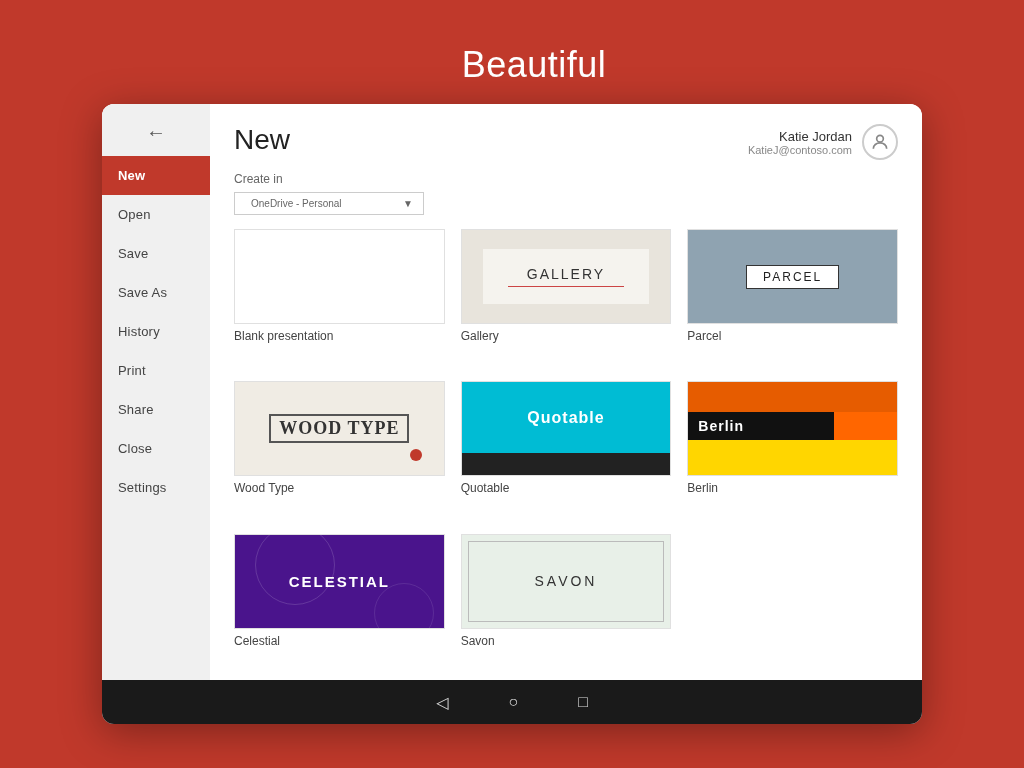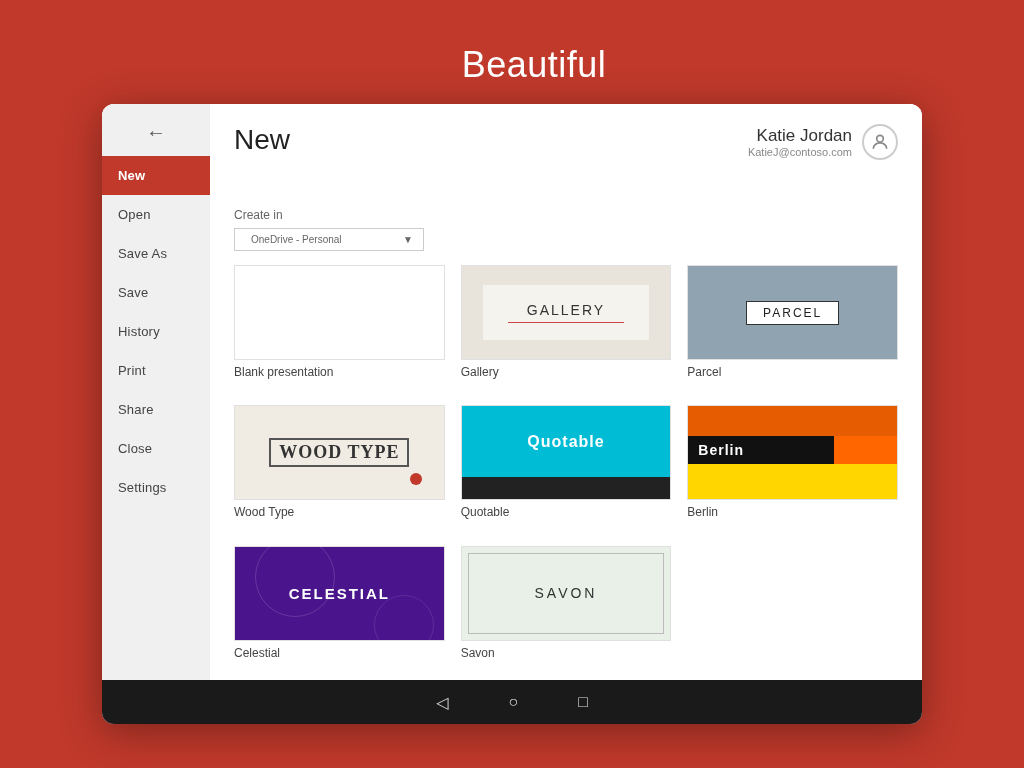--- a/index.html
+++ b/index.html
@@ -90,21 +90,21 @@
     }
     .user-info {
       display: flex;
       align-items: center;
       gap: 10px;
     }
     .user-text {
       text-align: right;
     }
     .user-name {
-      font-size: 17px;
+      font-size: 13px;
       color: #333;
     }
     .user-email {
       font-size: 11px;
       color: #888;
     }
     .user-avatar {
       width: 36px;
       height: 36px;
       border-radius: 50%;
@@ -112,21 +112,20 @@
       display: flex;
       align-items: center;
       justify-content: center;
       color: #888;
       font-size: 18px;
     }
     .create-in-label {
       font-size: 12px;
       color: #666;
       margin-bottom: 6px;
-      margin-top: 36px;
     }
     .create-in-select {
       display: flex;
       align-items: center;
       border: 1px solid #ccc;
       padding: 5px 10px;
       font-size: 13px;
       color: #333;
       cursor: pointer;
       background: white;
@@ -423,24 +422,24 @@
       <div class="sidebar-back">
         <span>←</span>
       </div>
       <div class="sidebar-item active">
         <span>New</span>
       </div>
       <div class="sidebar-item">
         <span>Open</span>
       </div>
       <div class="sidebar-item">
+        <span>Save</span>
+      </div>
+      <div class="sidebar-item">
         <span>Save As</span>
-      </div>
-      <div class="sidebar-item">
-        <span>Save</span>
       </div>
       <div class="sidebar-item">
         <span>History</span>
       </div>
       <div class="sidebar-item">
         <span>Print</span>
       </div>
       <div class="sidebar-item">
         <span>Share</span>
       </div>

